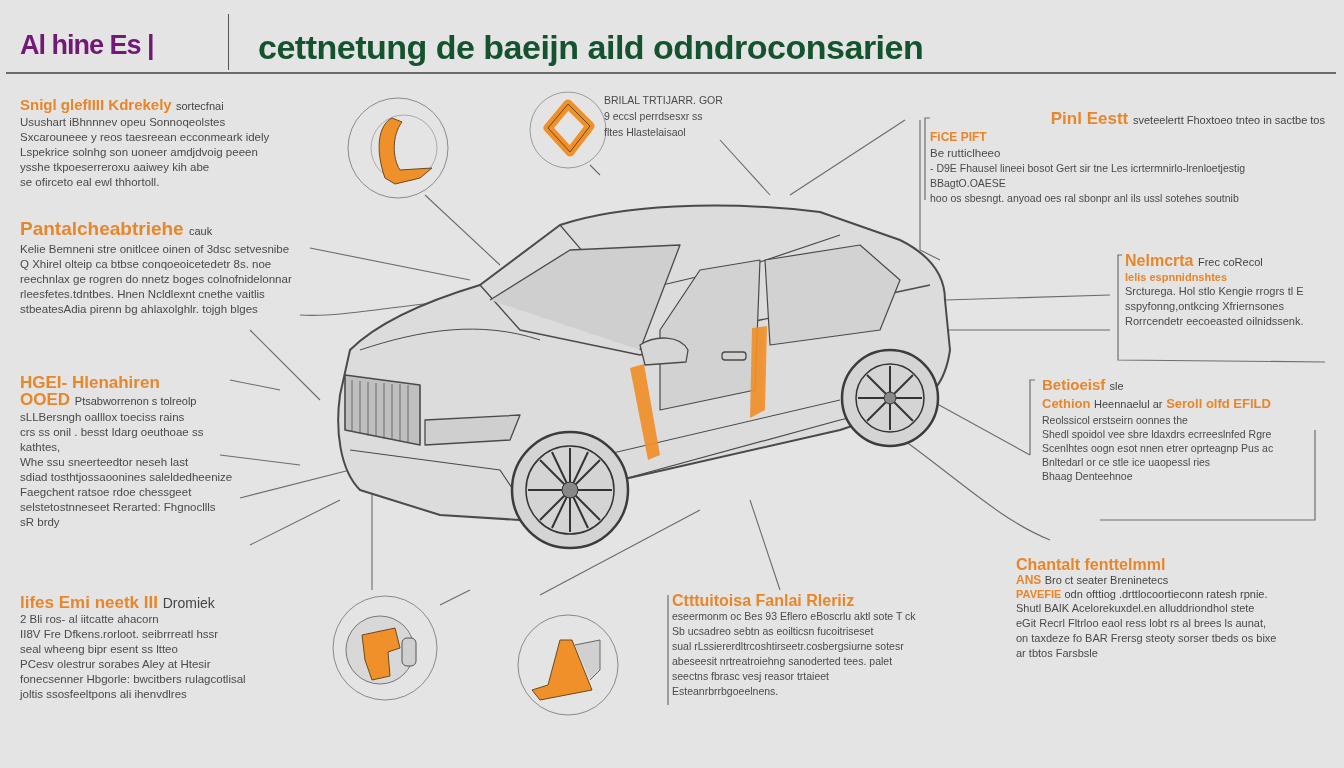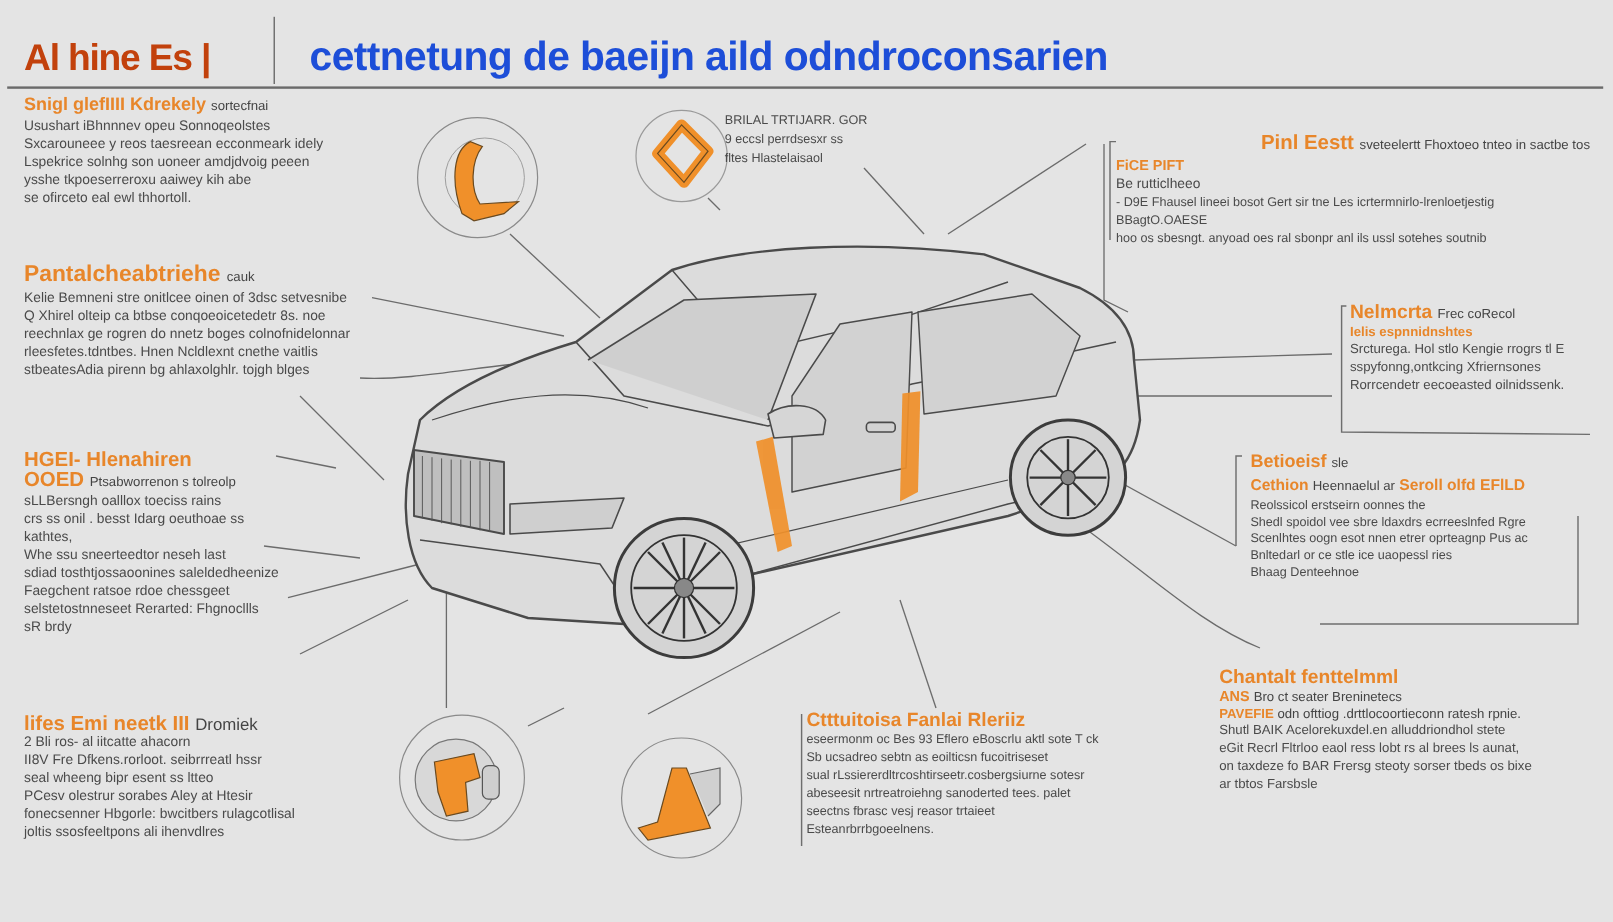--- a/index.html
+++ b/index.html
@@ -3,23 +3,23 @@
 <meta charset="utf-8">
 <style>
   html, body { margin:0; padding:0; }
   body {
     width:1344px; height:768px; overflow:hidden; position:relative;
     background:#e4e4e4;
     font-family:"Liberation Sans", sans-serif;
     color:#3a3a3a;
   }
   .header { position:absolute; left:0; top:0; width:1344px; height:74px; }
-  .brand { position:absolute; left:20px; top:30px; font-size:31px; font-weight:bold; color:#c2410c; letter-spacing:-1px; }
+  .brand { position:absolute; left:20px; top:30px; font-size:27px; font-weight:bold; color:#701a75; letter-spacing:-1px; }
   .vsep { position:absolute; left:228px; top:14px; width:1px; height:56px; background:#555; }
-  .title { position:absolute; left:258px; top:28px; font-size:34px; font-weight:bold; color:#1d4ed8; letter-spacing:-0.5px; white-space:nowrap; }
+  .title { position:absolute; left:258px; top:28px; font-size:34px; font-weight:bold; color:#14532d; letter-spacing:-0.5px; white-space:nowrap; }
   .hrule { position:absolute; left:6px; top:72px; width:1330px; height:2px; background:#6a6a6a; }
 
   .callout { position:absolute; font-size:11.5px; line-height:15px; color:#4a4a4a; }
   .callout .head { color:#e8862a; font-weight:bold; font-size:15px; line-height:17px; }
   .callout .head .tail { color:#444; font-weight:normal; font-size:11px; }
   .callout .line { white-space:nowrap; }
 
   svg.overlay { position:absolute; left:0; top:0; }
 </style>
 </head>
@@ -137,21 +137,21 @@
 
   <g stroke="#6e6e6e" stroke-width="1.2" fill="none">
     <path d="M1122 255 L1118 255 L1118 360 L1325 362"></path>
     <path d="M1035 380 L1030 380 L1030 455"></path>
     <path d="M1100 520 L1315 520 L1315 430"></path>
     <path d="M930 118 L925 118 L925 200"></path>
     <path d="M668 595 L668 705"></path>
   </g>
 </svg>
 
-<div class="callout" style="left:20px; top:79px; width:290px;">
+<div class="callout" style="left:20px; top:96px; width:290px;">
   <div class="head"><span>Snigl glefIIII Kdrekely</span> <span class="tail">sortecfnai</span></div>
   <div class="line">Usushart iBhnnnev opeu Sonnoqeolstes</div>
   <div class="line">Sxcarouneee y reos taesreean ecconmeark idely</div>
   <div class="line">Lspekrice solnhg son uoneer amdjdvoig peeen</div>
   <div class="line">ysshe tkpoeserreroxu aaiwey kih abe</div>
   <div class="line">se ofirceto eal ewl thhortoll.</div>
 </div>
 
 <div class="callout" style="left:20px; top:218px; width:300px;">
   <div class="head" style="font-size:19px; line-height:22px;"><span>Pantalcheabtriehe</span> <span class="tail">cauk</span></div>

